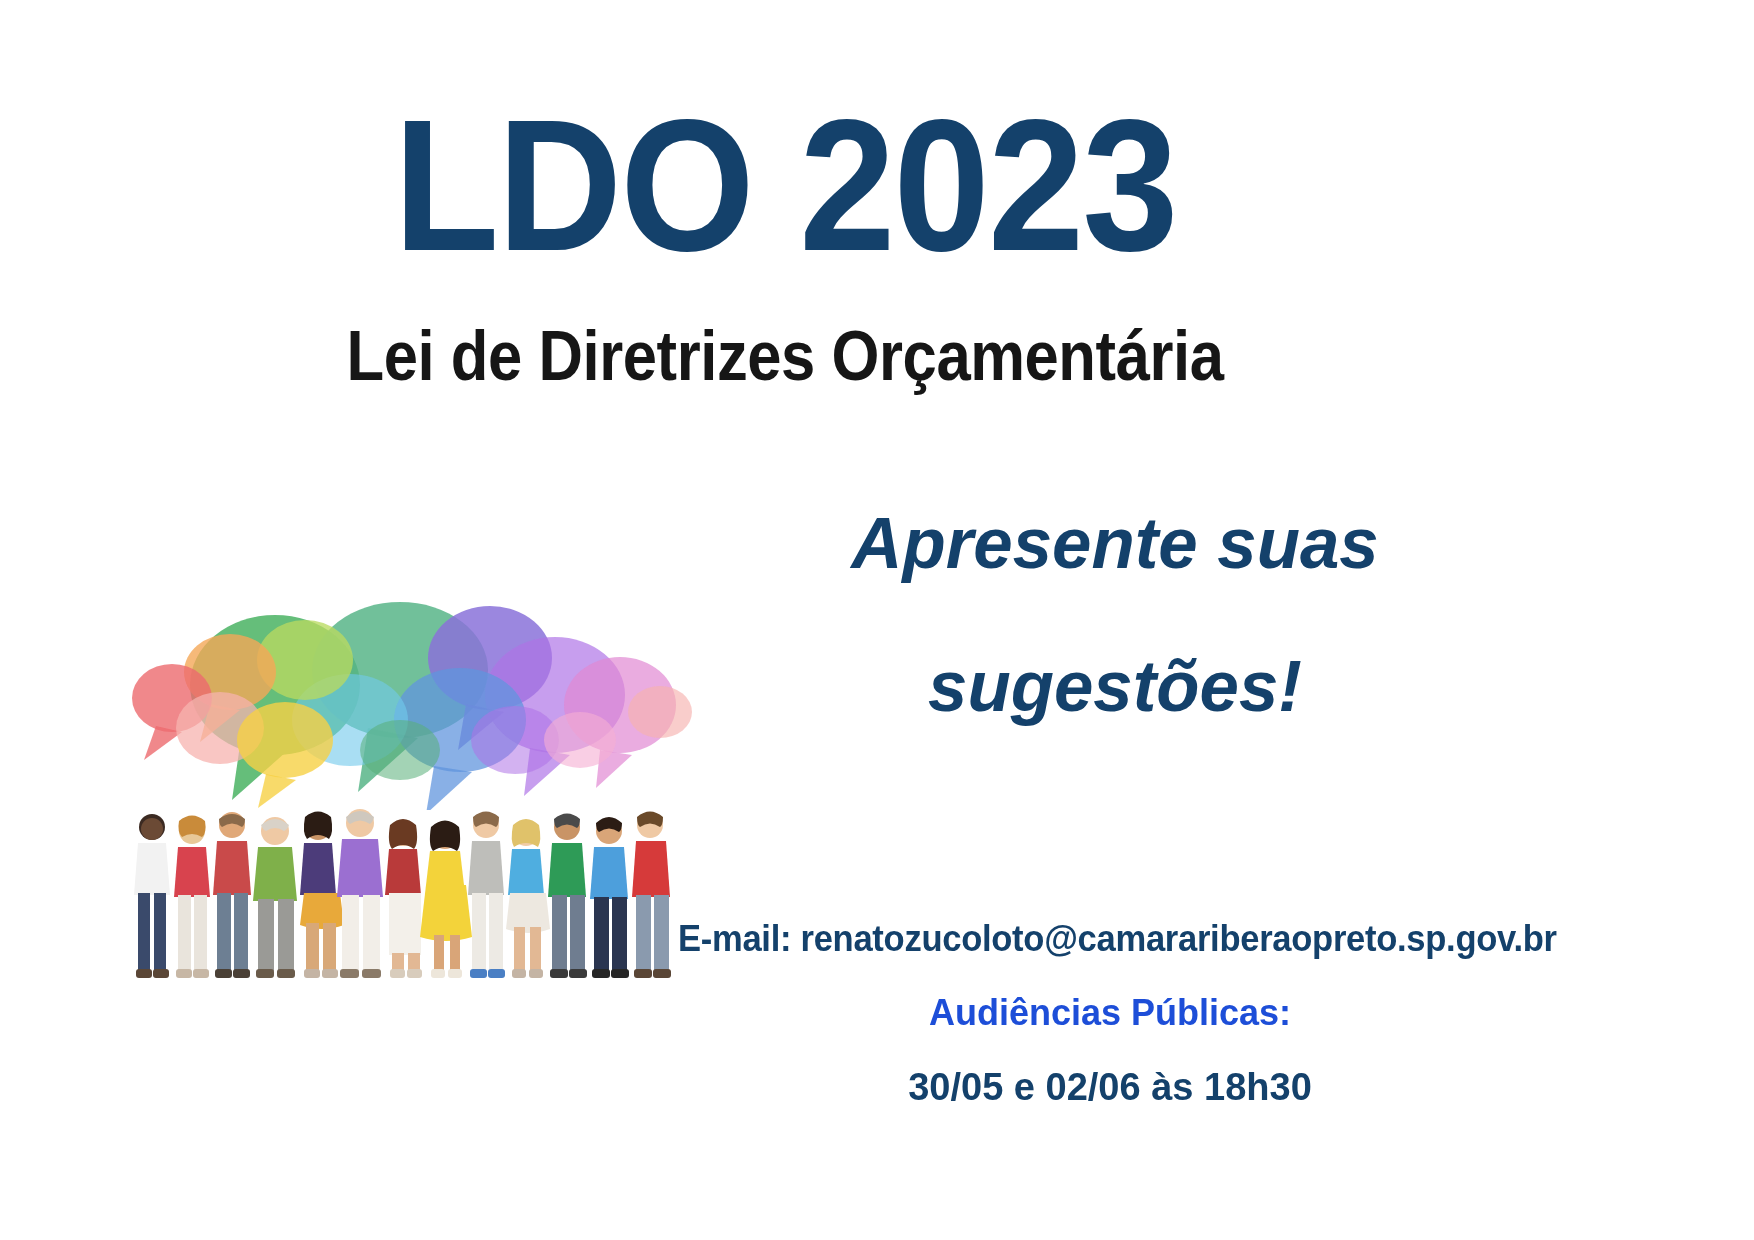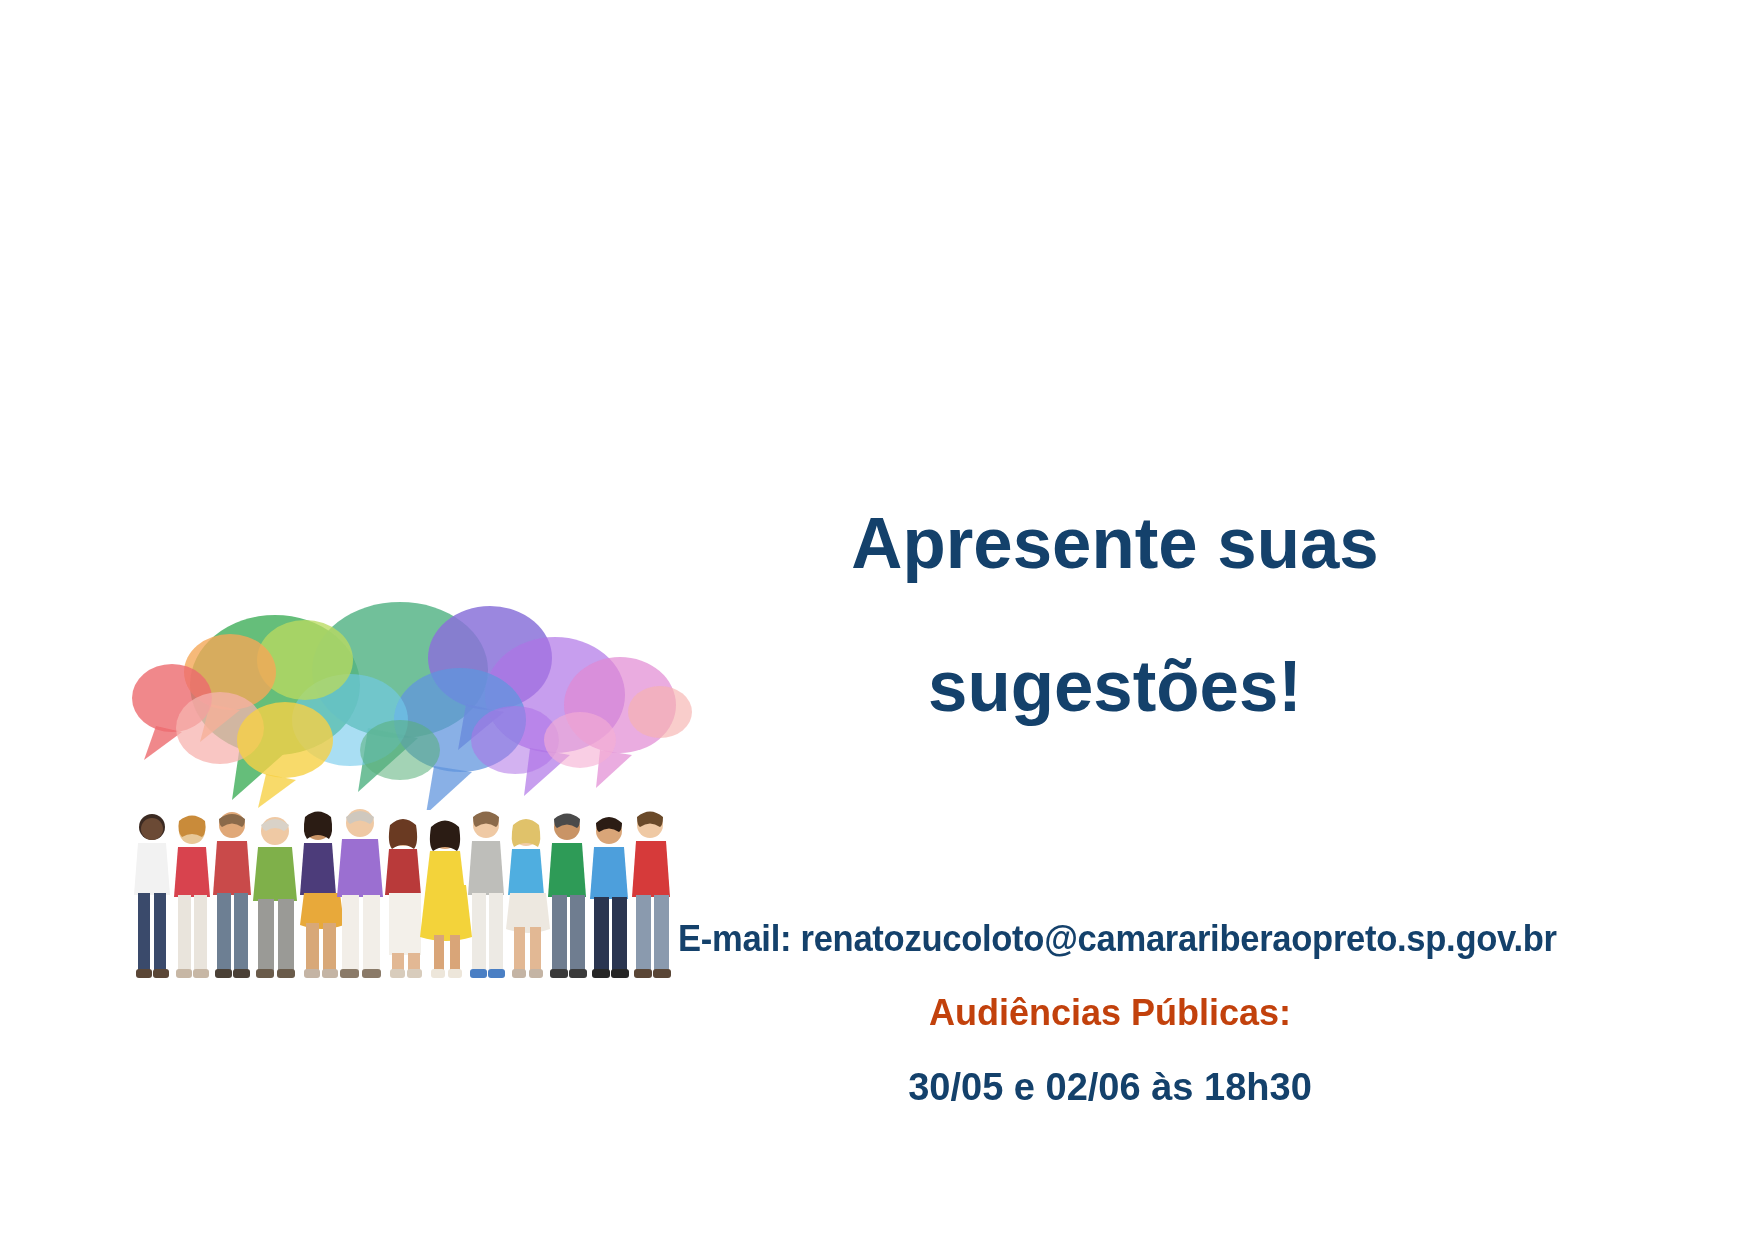--- a/index.html
+++ b/index.html
@@ -37,21 +37,21 @@
     letter-spacing:-0.5px;
     color:#161616;
     transform:scaleX(0.88);
     transform-origin:center;
     margin:46px 0 0 0;
     white-space:nowrap;
   }
 
   
   #cta-block{
-    position:absolute;left:735px;top:506px;width:760px;text-align:center;
+    position:absolute;left:735px;top:506px;width:760px;text-align:center;font-style:italic;
   }
   .cta-line{
     font-family:"Liberation Sans", sans-serif;
     font-weight:bold;
     font-size:73px;
     line-height:1.0;
     color:#14416B;
     white-space:nowrap;
     transform:scaleX(0.97);
   }
@@ -67,21 +67,21 @@
     font-size:36px;
     color:#14416B;
     white-space:nowrap;
     transform:scaleX(0.96);
     letter-spacing:-0.3px;
   }
   #hearings-label{
     font-family:"Liberation Sans", sans-serif;
     font-weight:bold;
     font-size:36px;
-    color:#c2410c;
+    color:#1d4ed8;
     margin-top:32px;
     white-space:nowrap;
   }
   #hearings-dates{
     font-family:"Liberation Sans", sans-serif;
     font-weight:bold;
     font-size:38px;
     color:#14416B;
     margin-top:32px;
     white-space:nowrap;
@@ -92,20 +92,24 @@
     position:absolute;left:100px;top:600px;width:600px;height:430px;
   }
   #bubbles{position:absolute;left:0;top:0;width:600px;height:210px;}
   #crowd{position:absolute;left:20px;top:205px;width:560px;height:215px;}
 </style>
 </head>
 <body>
 
 <div class="poster">
 
+  <div id="title-block">
+    <div id="main-title">LDO 2023</div>
+    <div id="sub-title">Lei de Diretrizes Orçamentária</div>
+  </div>
 
   <div id="cta-block">
     <div class="cta-line">Apresente suas</div>
     <div class="cta-line second">sugestões!</div>
   </div>
 
   <div id="contact-block">
     <div id="email-line">E-mail: renatozucoloto@camarariberaopreto.sp.gov.br</div>
     <div id="hearings-label">Audiências Públicas:</div>
     <div id="hearings-dates">30/05 e 02/06 às 18h30</div>

